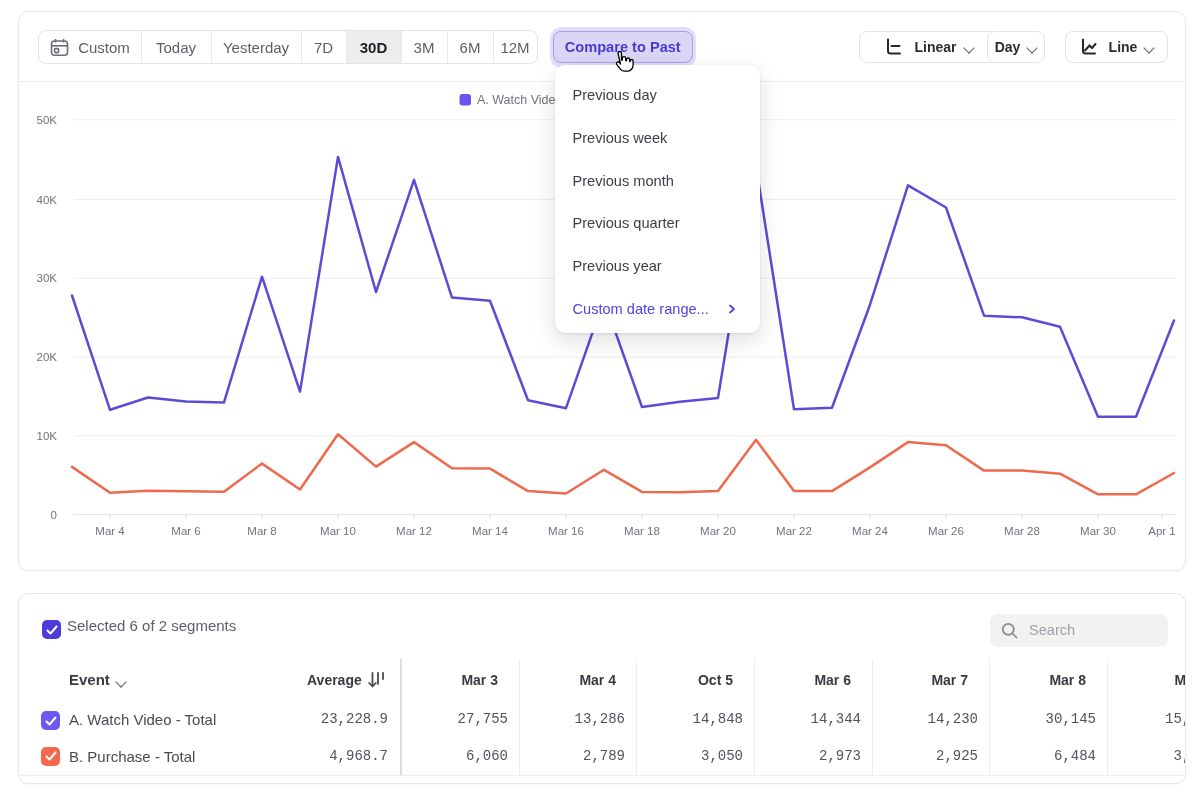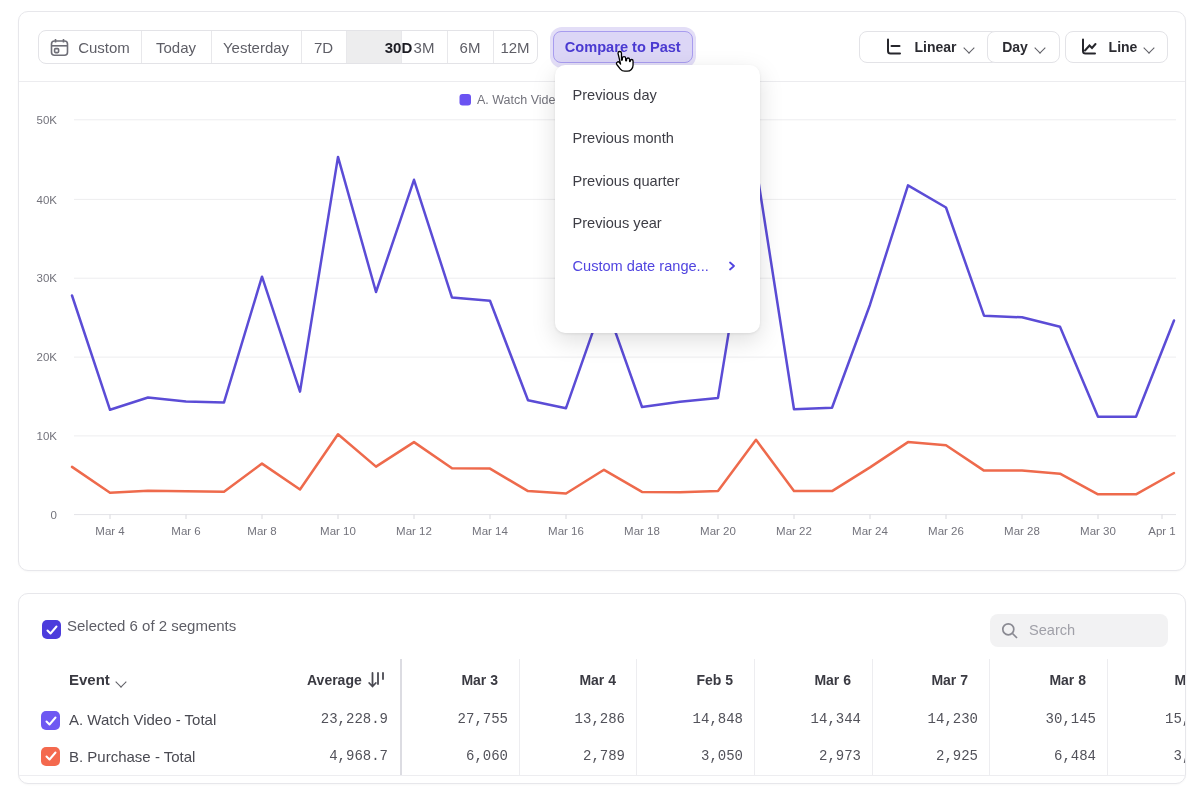--- a/index.html
+++ b/index.html
@@ -39,40 +39,40 @@
     </svg>
     Custom
   </div>
   <div class="sep" style="left:102px;"></div>
   <div class="seg" style="left:102px; width:70px;">Today</div>
   <div class="sep" style="left:172px;"></div>
   <div class="seg" style="left:172px; width:90px;">Yesterday</div>
   <div class="sep" style="left:262px;"></div>
   <div class="seg" style="left:262px; width:45px;">7D</div>
   <div class="sep" style="left:307px;"></div>
-  <div class="seg" style="left:322px; width:55px; color:#1d1d24; font-weight:bold;padding-left:20px;">30D</div>
+  <div class="seg" style="left:297px; width:55px; color:#1d1d24; font-weight:bold;padding-left:20px;">30D</div>
   <div class="sep" style="left:362px;"></div>
   <div class="seg" style="left:362px; width:46px;">3M</div>
   <div class="sep" style="left:408px;"></div>
   <div class="seg" style="left:408px; width:46px;">6M</div>
   <div class="sep" style="left:454px;"></div>
   <div class="seg" style="left:454px; width:44px;">12M</div>
 </div>
 
 <div class="abs" style="left:549.5px; top:26.5px; width:146.5px; height:41px; background:#e3def7; border-radius:12px;"></div>
 <div class="abs" style="left:552.5px; top:30.5px; width:140.5px; height:32px; background:#dcd6f6; border:1px solid #a89cef; border-radius:8px; display:flex; align-items:center; justify-content:center; color:#4a3ad1; font-size:14.6px; font-weight:bold;">Compare to Past</div>
 
 <div class="btn" style="left:859px; top:31px; width:140px;">
   <svg width="20" height="20" viewBox="0 0 20 20" fill="none" stroke="#26262c" stroke-width="2" stroke-linecap="round" style="margin-right:10px;">
     <path d="M4 2.5 V14 Q4 16.5 6.5 16.5 H16"></path>
     <line x1="7.5" y1="9" x2="15.5" y2="9"></line>
   </svg>
   Linear<span class="chev"></span>
 </div>
-<div class="btn" style="left:987px; top:31px; width:73px;">Day<span class="chev"></span></div>
+<div class="btn" style="left:987px; top:31px; width:58px;">Day<span class="chev"></span></div>
 <div class="btn" style="left:1065px; top:31px; width:103px;">
   <svg width="20" height="20" viewBox="0 0 20 20" fill="none" stroke="#26262c" stroke-width="2" stroke-linecap="round" style="margin-right:10px;">
     <path d="M4 2.5 V14 Q4 16.5 6.5 16.5 H16"></path>
     <path d="M6 13.5 L10.5 8.5 L13 11 L16.5 7"></path>
   </svg>
   Line<span class="chev"></span>
 </div>
 
 <svg class="abs" style="left:0; top:0;" width="1200" height="802" viewBox="0 0 1200 802" fill="none">
 
@@ -135,20 +135,21 @@
   <rect x="614" y="94" width="11.5" height="11.5" rx="3" fill="#ee6a4c"></rect>
   <text x="631.5" y="104" font-family="Liberation Sans" font-size="12.5" fill="#73737c">B. Purchase - Total</text>
 
   <polyline stroke="#ee6a4c" stroke-width="2.5" stroke-linejoin="round" stroke-linecap="round" points="72,466.9 110,492.8 148,490.7 186,491.3 224,491.7 262,463.6 300,489.5 338,434.2 376,466.6 414,442.1 452,468.2 490,468.6 528,491.1 566,493.5 604,469.8 642,491.9 680,492.3 718,491.1 756,439.8 794,491.1 832,491.1 870,467.4 908,442.1 946,445.3 984,470.6 1022,470.6 1060,473.7 1098,494.3 1136,494.3 1174,473"></polyline>
 
   <polyline stroke="#5b4cd6" stroke-width="2.5" stroke-linejoin="round" stroke-linecap="round" points="72,295.5 110,409.8 148,397.5 186,401.5 224,402.4 262,276.7 300,391.6 338,156.9 376,292 414,179.8 452,297.6 490,300.7 528,400.3 566,408.2 604,299.9 642,407 680,401.8 718,397.9 756,165.6 794,409.3 832,407.8 870,304.7 908,185.4 946,207.5 984,315.7 1022,317.3 1060,326.8 1098,416.8 1136,416.8 1174,320.5"></polyline>
 </svg>
 
 <div class="abs" style="left:554.5px; top:65px; width:205px; height:268px; background:#fff; border-radius:10px; box-shadow:0 1px 3px rgba(0,0,0,0.08), 0 8px 24px rgba(0,0,0,0.13); padding-top:9px;">
   <div class="menuitem">Previous day</div>
+  <div class="menuitem">Previous week</div>
   <div class="menuitem">Previous month</div>
   <div class="menuitem">Previous quarter</div>
   <div class="menuitem">Previous year</div>
   <div class="menuitem" style="color:#5044e0;">Custom date range...
     <svg width="10" height="10" viewBox="0 0 10 10" style="position:absolute; left:172px;" fill="none" stroke="#5044e0" stroke-width="1.8" stroke-linecap="round" stroke-linejoin="round">
         <path d="M3 1.5 L7 5 L3 8.5"></path>
       </svg>
   </div>
 </div>
 
@@ -186,21 +187,21 @@
   <div class="abs" style="left:50px; top:77px; font-size:15px; font-weight:bold; color:#3a3a42;">Event</div>
   <div class="chev" style="position:absolute; left:90px; top:81px;"></div>
   <div class="colhdr" style="left:288px; top:78px; text-align:left;">Average</div>
   <svg width="22" height="20" viewBox="0 0 22 20" style="position:absolute; left:346px; top:76px;" fill="none" stroke="#4a4a52" stroke-width="1.8" stroke-linecap="round" stroke-linejoin="round">
     <path d="M7.5 3 V16 M4.2 13 L7.5 16.5 L10.8 13"></path>
     <line x1="13" y1="3" x2="13" y2="14"></line>
     <line x1="18" y1="3" x2="18" y2="9"></line>
   </svg>
   <div class="colhdr" style="left:400px; top:78px; width:79px;">Mar 3</div>
   <div class="colhdr" style="left:518px; top:78px; width:79px;">Mar 4</div>
-  <div class="colhdr" style="left:635px; top:78px; width:79px;">Feb 5</div>
+  <div class="colhdr" style="left:635px; top:78px; width:79px;">Oct 5</div>
   <div class="colhdr" style="left:753px; top:78px; width:79px;">Mar 6</div>
   <div class="colhdr" style="left:870px; top:78px; width:79px;">Mar 7</div>
   <div class="colhdr" style="left:988px; top:78px; width:79px;">Mar 8</div>
   <div class="colhdr" style="left:1113px; top:78px; width:79px;">Mar 9</div>
 
   <div class="ck" style="left:22px; top:117px; background:#6e58f2;">
     <svg width="14" height="14" viewBox="0 0 14 14" fill="none" stroke="#fff" stroke-width="2" stroke-linecap="round" stroke-linejoin="round">
         <path d="M2.5 7.5 L5.5 10.5 L11.5 3.5"></path>
       </svg>
   </div>

